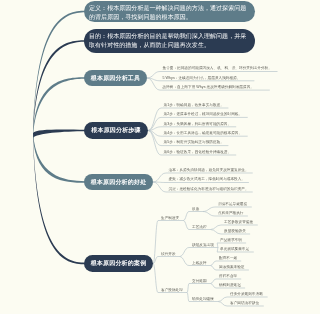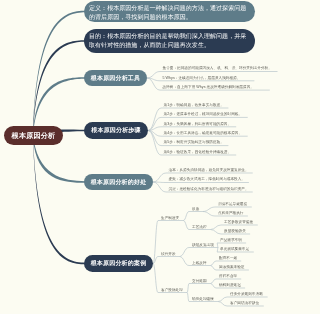--- a/index.html
+++ b/index.html
@@ -91,21 +91,20 @@
 <line x1="227.0" y1="306.0" x2="263.8" y2="306.0" stroke="#b9c6cc" stroke-width="0.7"></line>
 <line x1="189.0" y1="301.5" x2="218.1" y2="301.5" stroke="#b9c6cc" stroke-width="0.7"></line>
 <path d="M218.10,301.50 C222.55,301.50 222.55,297.00 227.00,297.00" fill="none" stroke="#b9c6cc" stroke-width="0.7"></path>
 <path d="M218.10,301.50 C222.55,301.50 222.55,306.00 227.00,306.00" fill="none" stroke="#b9c6cc" stroke-width="0.7"></path>
 <line x1="158.0" y1="292.5" x2="187.1" y2="292.5" stroke="#b9c6cc" stroke-width="0.7"></line>
 <path d="M187.10,292.50 C188.05,292.50 188.05,283.50 189.00,283.50" fill="none" stroke="#b9c6cc" stroke-width="0.7"></path>
 <path d="M187.10,292.50 C188.05,292.50 188.05,301.50 189.00,301.50" fill="none" stroke="#b9c6cc" stroke-width="0.7"></path>
 <path d="M153.00,263.50 C155.50,263.50 155.50,292.50 158.00,292.50" fill="none" stroke="#b9c6cc" stroke-width="0.7"></path>
   </svg>
   <div id="nodes">
-<div class="node root" style="left:4px;top:126px;width:59px;height:19px">根本原因分析</div>
 <div class="node card" style="left:84px;top:1px;width:171px;height:21px;background:#5e7c89">定义：根本原因分析是一种解决问题的方法，通过探索问题的背后原因，寻找到问题的根本原因。</div>
 <div class="node card" style="left:84px;top:29px;width:171px;height:24px;background:#2b3b52">目的：根本原因分析的目的是帮助我们深入理解问题，并采取有针对性的措施，从而防止问题再次发生。</div>
 <div class="node pill" style="left:84px;top:70px;width:63px;height:16px;background:#5e7c89">根本原因分析工具</div>
 <div class="leaf" style="left:162.5px;top:66.3px">鱼骨图：把问题的可能原因按人、机、料、法、环分类列出并分析。</div>
 <div class="leaf" style="left:162.5px;top:75.6px">5 Whys：连续追问为什么，层层深入找到根源。</div>
 <div class="leaf" style="left:162.5px;top:84.9px">故障树：自上而下用 Whys 把故障逐级分解到底层原因。</div>
 <div class="node pill" style="left:84px;top:122px;width:64px;height:17px;background:#2b3b52">根本原因分析步骤</div>
 <div class="leaf" style="left:163.5px;top:102.8px">第1步：明确问题，收集事实与数据。</div>
 <div class="leaf" style="left:163.5px;top:112.2px">第2步：还原事件经过，梳理问题发生的时间线。</div>
 <div class="leaf" style="left:163.5px;top:121.6px">第3步：头脑风暴，列出所有可能的原因。</div>

